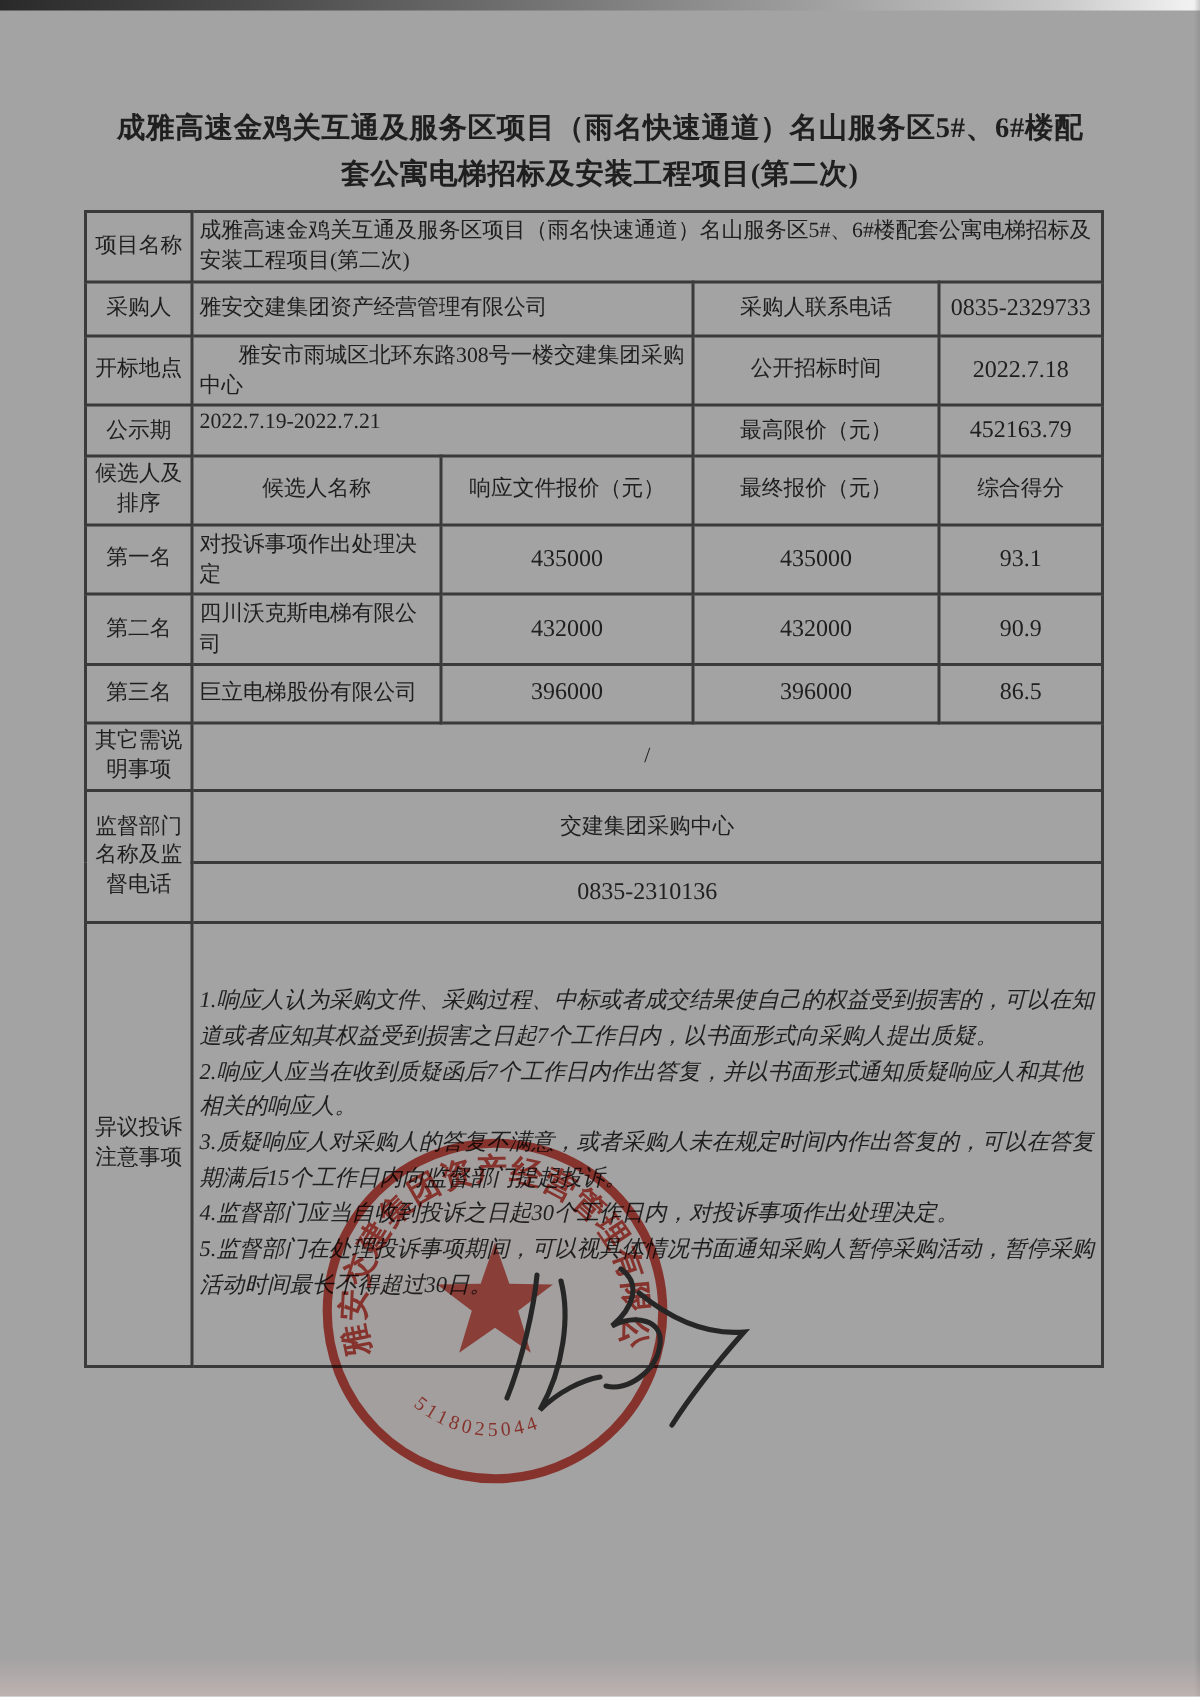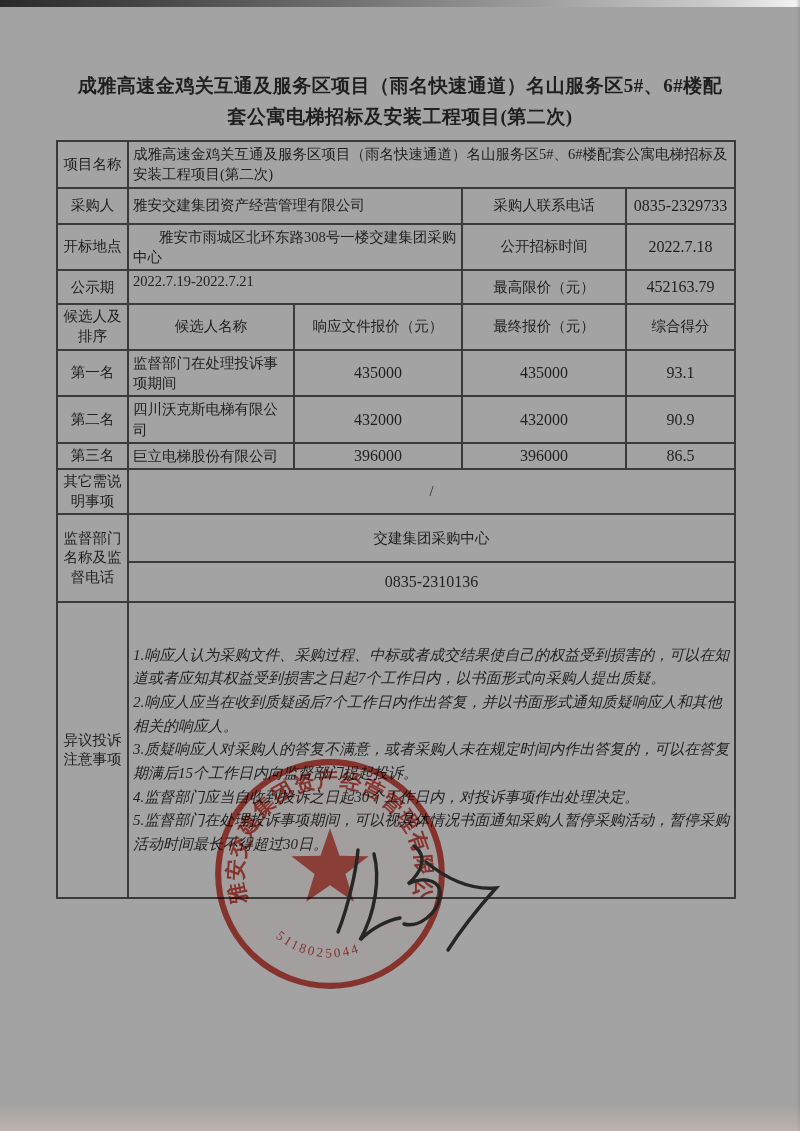--- a/index.html
+++ b/index.html
@@ -113,35 +113,35 @@
     <tr style="height:38px">
       <td class="lbl">候选人及排序</td>
       <td class="lbl">候选人名称</td>
       <td class="lbl">响应文件报价（元）</td>
       <td class="lbl">最终报价（元）</td>
       <td class="lbl">综合得分</td>
     </tr>
 
     <tr style="height:41px">
       <td class="lbl">第一名</td>
-      <td class="val-left">监督部门在处理投诉事项期间</td>
+      <td class="val-left">对投诉事项作出处理决定</td>
       <td class="num">435000</td>
       <td class="num">435000</td>
       <td class="num">93.1</td>
     </tr>
 
     <tr style="height:41px">
       <td class="lbl">第二名</td>
       <td class="val-left">四川沃克斯电梯有限公司</td>
       <td class="num">432000</td>
       <td class="num">432000</td>
       <td class="num">90.9</td>
     </tr>
 
-    <tr style="height:26px">
+    <tr style="height:39px">
       <td class="lbl">第三名</td>
       <td class="val-left">巨立电梯股份有限公司</td>
       <td class="num">396000</td>
       <td class="num">396000</td>
       <td class="num">86.5</td>
     </tr>
 
     <tr style="height:43px">
       <td class="lbl">其它需说明事项</td>
       <td class="val-center" colspan="4">/</td>

